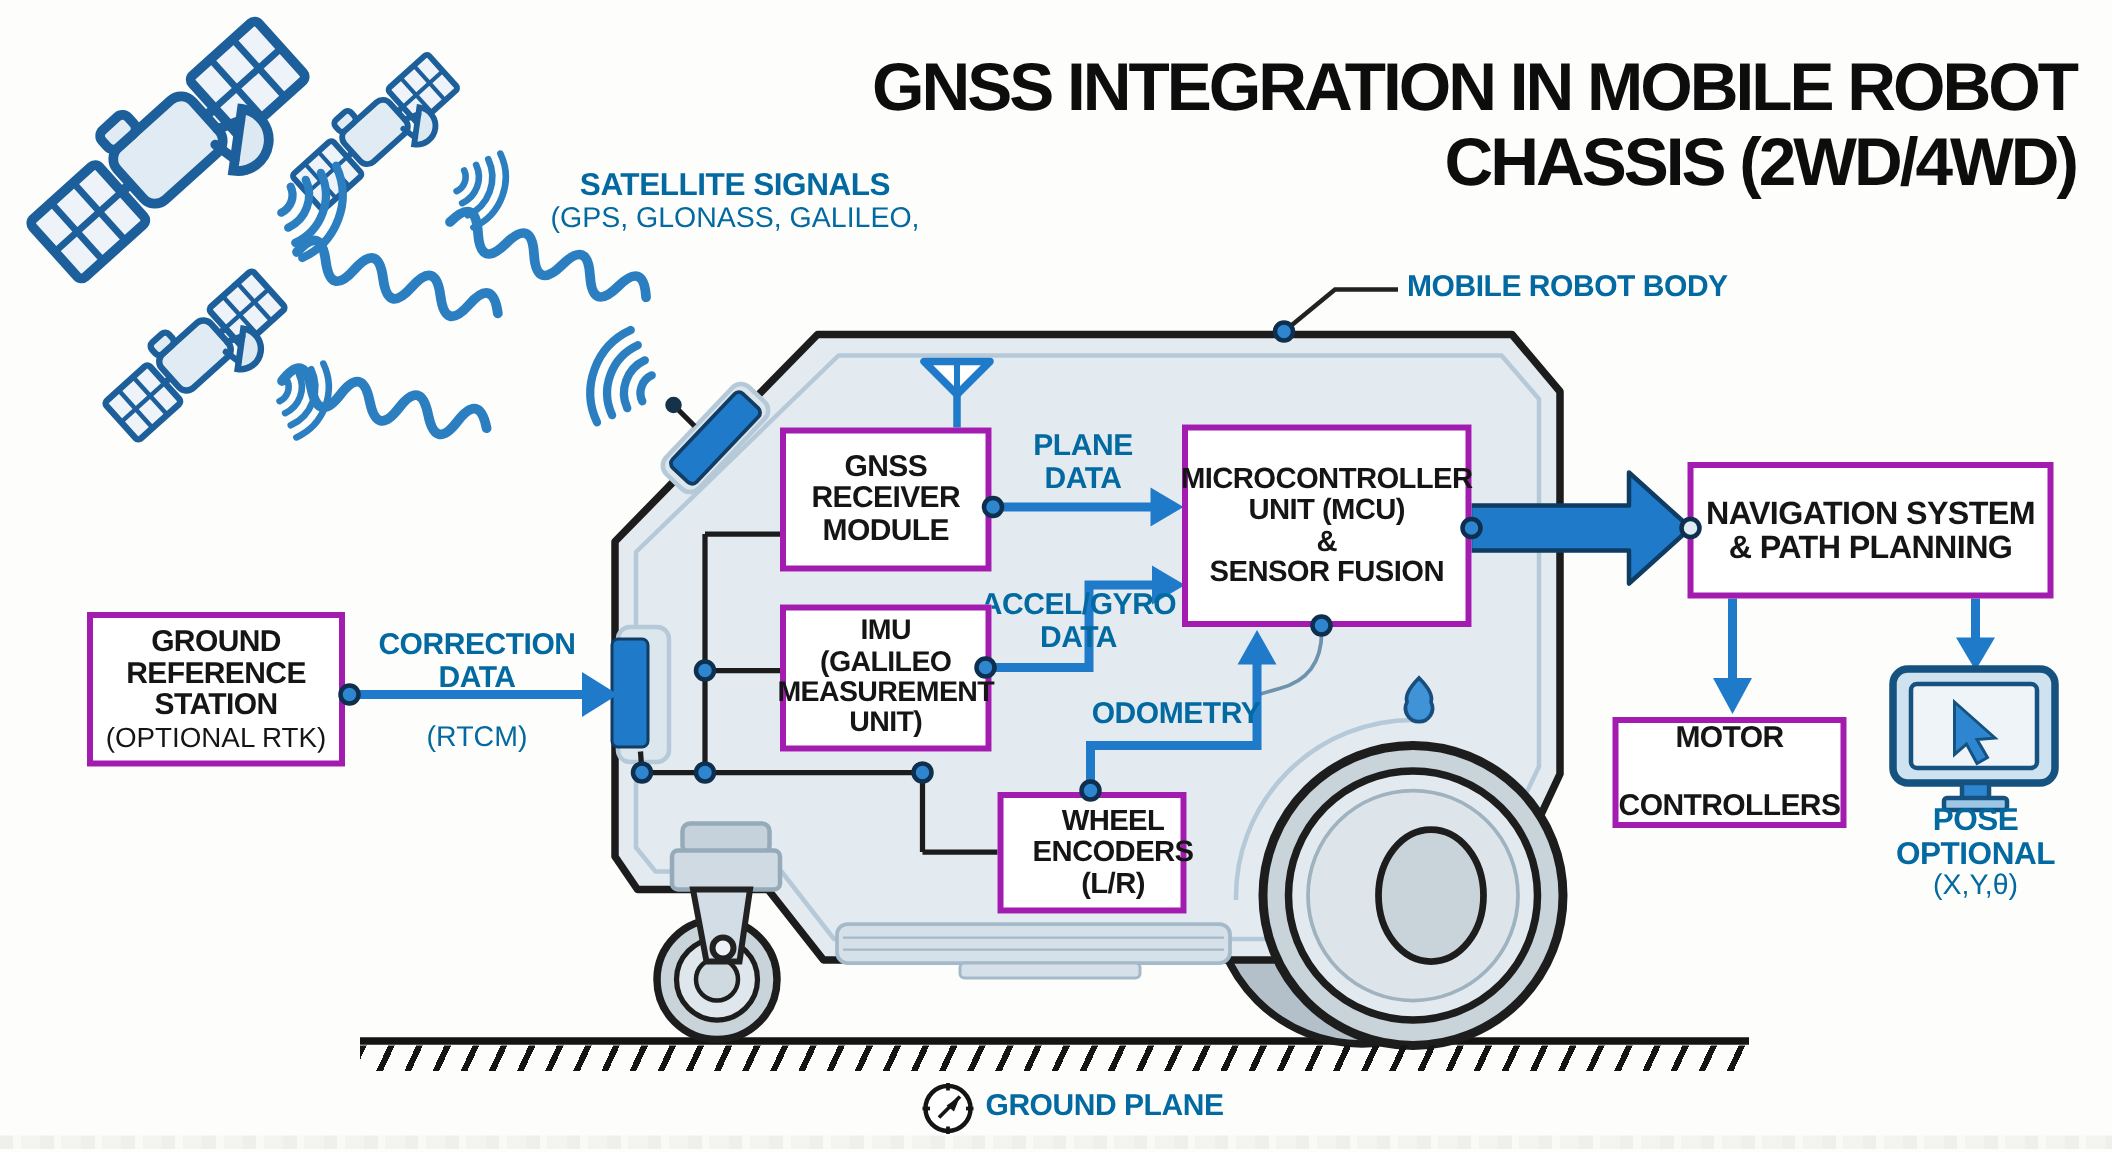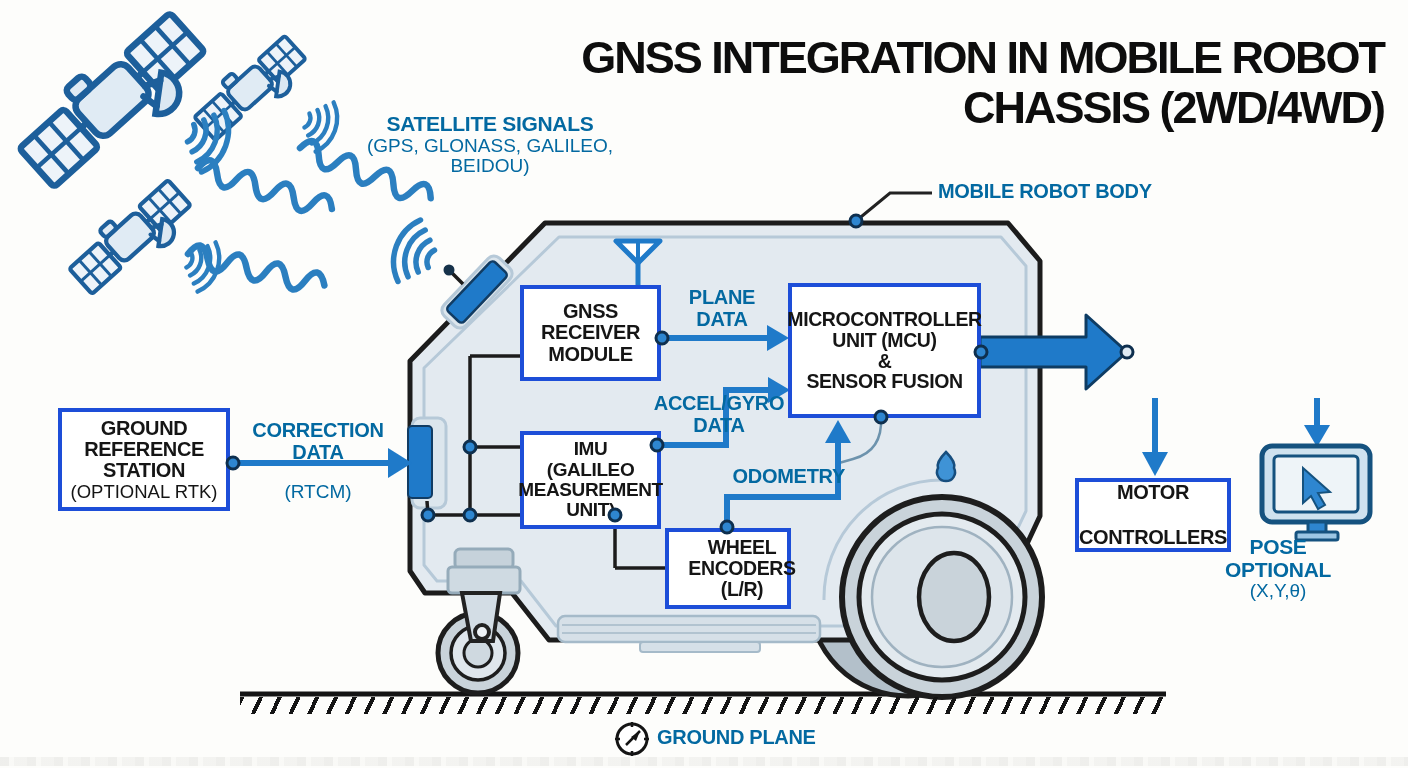--- a/index.html
+++ b/index.html
@@ -14,21 +14,21 @@
   .wave{stroke:#2b7fc0;stroke-width:5.5;fill:none;stroke-linecap:round;}
   .squig{stroke:#2b7fc0;stroke-width:6.5;fill:none;stroke-linecap:round;}
   .wire{stroke:#1c1c1c;stroke-width:3.5;fill:none;}
   .barrow{stroke:#1f7ac9;stroke-width:6;fill:none;}
   .bhead{fill:#1f7ac9;}
   .title{position:absolute;top:33px;right:24px;text-align:right;font-weight:bold;
          font-size:45px;line-height:1.12;letter-spacing:-2px;color:#0d0d0d;}
   .lbl{position:absolute;font-weight:bold;font-size:20px;line-height:1.08;letter-spacing:-0.3px;
        text-align:center;color:#0369a1;}
   .lbl .rg{font-weight:normal;font-size:19px;letter-spacing:0;}
-  .cbox{position:absolute;background:#fff;border:4px solid #1d4ed8;box-sizing:border-box;
+  .cbox{position:absolute;background:#fff;border:4px solid #a21caf;box-sizing:border-box;
         display:flex;flex-direction:column;align-items:center;justify-content:center;
         text-align:center;font-weight:bold;line-height:1.07;letter-spacing:-0.4px;color:#151515;}
   .cbox .rg{font-weight:normal;letter-spacing:0;}
   .dot{position:absolute;width:15px;height:15px;border-radius:50%;background:#2e86d0;
        border:3px solid #0e2f4e;transform:translate(-50%,-50%);box-sizing:border-box;}
   .dot.lt{background:#dfeaf3;}
   .dot.sm{width:11px;height:11px;background:#16324a;border-color:#16324a;}
   .hatch{position:absolute;left:240px;top:697px;width:928px;height:17px;
          background:repeating-linear-gradient(115deg,#141414 0 4px,transparent 4px 17px);}
   .artifact{position:absolute;left:0;top:757px;width:1408px;height:9px;opacity:.65;
@@ -187,84 +187,87 @@
   </svg>
 
   <div class="title">
     <div>GNSS INTEGRATION IN MOBILE ROBOT</div>
     <div>CHASSIS (2WD/4WD)</div>
   </div>
 
   <div class="lbl" style="left:355px;top:113px;width:270px;">
     <div style="font-size:21px;">SATELLITE SIGNALS</div>
     <div class="rg">(GPS, GLONASS, GALILEO,</div>
-    <div class="rg">BEIDOU)</div>
   </div>
 
   <div class="lbl" style="left:938px;top:181px;text-align:left;">MOBILE ROBOT BODY</div>
 
   <div class="lbl" style="left:672px;top:287px;width:100px;">
     <div>PLANE</div>
     <div>DATA</div>
   </div>
 
   <div class="lbl" style="left:648px;top:393px;width:142px;">
     <div>ACCEL/GYRO</div>
     <div>DATA</div>
   </div>
 
-  <div class="lbl" style="left:723px;top:466px;width:122px;text-align:right;">ODOMETRY</div>
+  <div class="lbl" style="left:723px;top:466px;width:122px;">ODOMETRY</div>
 
   <div class="lbl" style="left:248px;top:420px;width:140px;">
     <div>CORRECTION</div>
     <div>DATA</div>
     <div class="rg" style="margin-top:19px;">(RTCM)</div>
   </div>
 
-  <div class="lbl" style="left:1208px;top:536px;width:140px;font-size:21px;">
+  <div class="lbl" style="left:1247px;top:536px;width:140px;font-size:21px;">
     <div>POSE</div>
     <div>OPTIONAL</div>
     <div class="rg">(X,Y,θ)</div>
   </div>
 
   <div class="lbl" style="left:657px;top:727px;text-align:left;">GROUND PLANE</div>
 
   <div class="cbox" style="left:520px;top:285px;width:141px;height:96px;font-size:20px;">
     <span>GNSS</span>
     <span>RECEIVER</span>
     <span>MODULE</span>
   </div>
 
   <div class="cbox" style="left:788px;top:283px;width:193px;height:135px;font-size:19.5px;">
     <span>MICROCONTROLLER</span>
     <span>UNIT (MCU)</span>
     <span>&amp;</span>
     <span>SENSOR FUSION</span>
   </div>
 
-  <div class="cbox" style="left:520px;top:403px;width:141px;height:98px;font-size:19px;margin-top:28px;">
+  <div class="cbox" style="left:520px;top:403px;width:141px;height:98px;font-size:19px;">
     <span>IMU</span>
     <span>(GALILEO</span>
     <span>MEASUREMENT</span>
     <span>UNIT)</span>
   </div>
 
   <div class="cbox" style="left:665px;top:528px;width:126px;height:81px;font-size:19.5px;padding-left:28px;">
     <span>WHEEL</span>
     <span>ENCODERS</span>
     <span>(L/R)</span>
   </div>
 
   <div class="cbox" style="left:58px;top:408px;width:172px;height:103px;font-size:20px;">
     <span>GROUND</span>
     <span>REFERENCE</span>
     <span>STATION</span>
     <span class="rg" style="font-size:18.5px;">(OPTIONAL RTK)</span>
   </div>
 
+  <div class="cbox" style="left:1125px;top:308px;width:244px;height:91px;font-size:21.5px;">
+    <span>NAVIGATION SYSTEM</span>
+    <span>&amp; PATH PLANNING</span>
+  </div>
 
   <div class="cbox" style="left:1075px;top:478px;width:156px;height:74px;font-size:20px;justify-content:space-between;">
     <span>MOTOR</span>
     <span>CONTROLLERS</span>
   </div>
 
   <div class="dot" style="left:856px;top:221px;"></div>
   <div class="dot" style="left:662px;top:338px;"></div>
   <div class="dot" style="left:657px;top:445px;"></div>
   <div class="dot" style="left:470px;top:447px;"></div>

